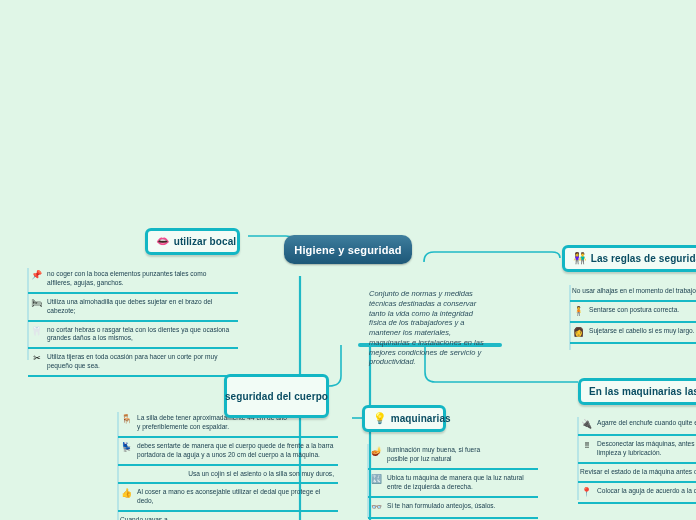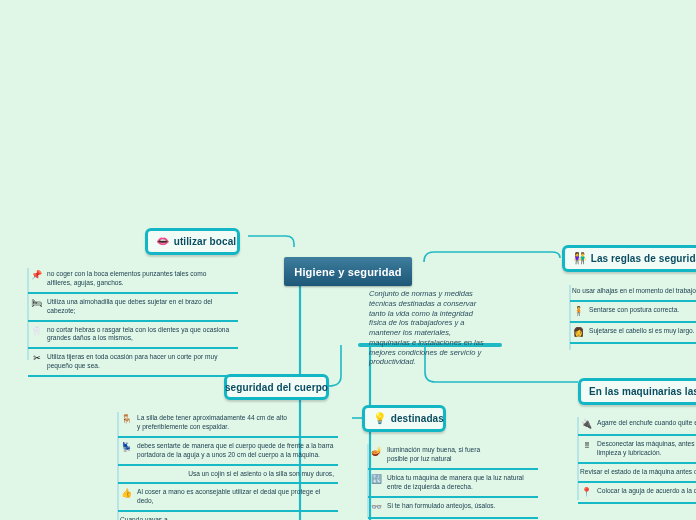--- a/index.html
+++ b/index.html
@@ -25,24 +25,24 @@
     left: 0; top: 0;
     width: 696px;
     height: 520px;
     pointer-events: none;
   }
 
   
   .center-node {
     position: absolute;
     left: 284px;
-    top: 257px;
+    top: 235px;
     width: 128px;
     height: 29px;
-    border-radius: 2px;
+    border-radius: 10px;
     background: linear-gradient(180deg, #3f7f9e 0%, #2e6b8c 45%, #1d5878 100%);
     box-shadow: 0 1px 2px rgba(0,0,0,0.30);
     display: flex;
     align-items: center;
     justify-content: center;
     z-index: 6;
   }
   .center-node .label {
     color: #ffffff;
     font-size: 11px;
@@ -72,21 +72,21 @@
   .topic .t-label {
     color: #0a4d63;
     font-size: 10px;
     font-weight: bold;
     white-space: nowrap;
     letter-spacing: 0.1px;
   }
 
   #topic-bocal      { left: 145px; top: 228px; width: 95px;  height: 27px; padding: 0 8px; }
   #topic-reglas     { left: 562px; top: 245px; width: 152px; height: 27px; padding: 0 8px; }
-  #topic-cuerpo     { left: 224px; top: 374px; width: 105px; height: 26px; padding: 4px 10px;
+  #topic-cuerpo     { left: 224px; top: 374px; width: 105px; height: 44px; padding: 4px 10px;
                       justify-content: center; }
   #topic-maquinaria { left: 578px; top: 378px; width: 140px; height: 27px; padding: 0 8px; }
   #topic-luminosidad{ left: 362px; top: 405px; width: 84px;  height: 27px; padding: 0 8px; }
 
   
   .desc {
     position: absolute;
     left: 357px;
     top: 277px;
     width: 144px;
@@ -195,21 +195,21 @@
   <div class="topic" id="topic-cuerpo">
     <span class="t-label">seguridad del cuerpo</span>
   </div>
 
   <div class="topic" id="topic-maquinaria">
     <span class="t-label">En las maquinarias las parte</span>
   </div>
 
   <div class="topic" id="topic-luminosidad">
     <span class="t-ico">💡</span>
-    <span class="t-label">destinadas</span>
+    <span class="t-label">maquinarias</span>
   </div>
 
   <div class="leaflist" id="list-bocal">
       <div class="leaf">
         <span class="l-ico">📌</span>
         <span class="l-txt">no coger con la boca elementos punzantes tales como
 aIfileres, agujas, ganchos.</span>
       </div>
       <div class="leaf">
         <span class="l-ico">🛏</span>

